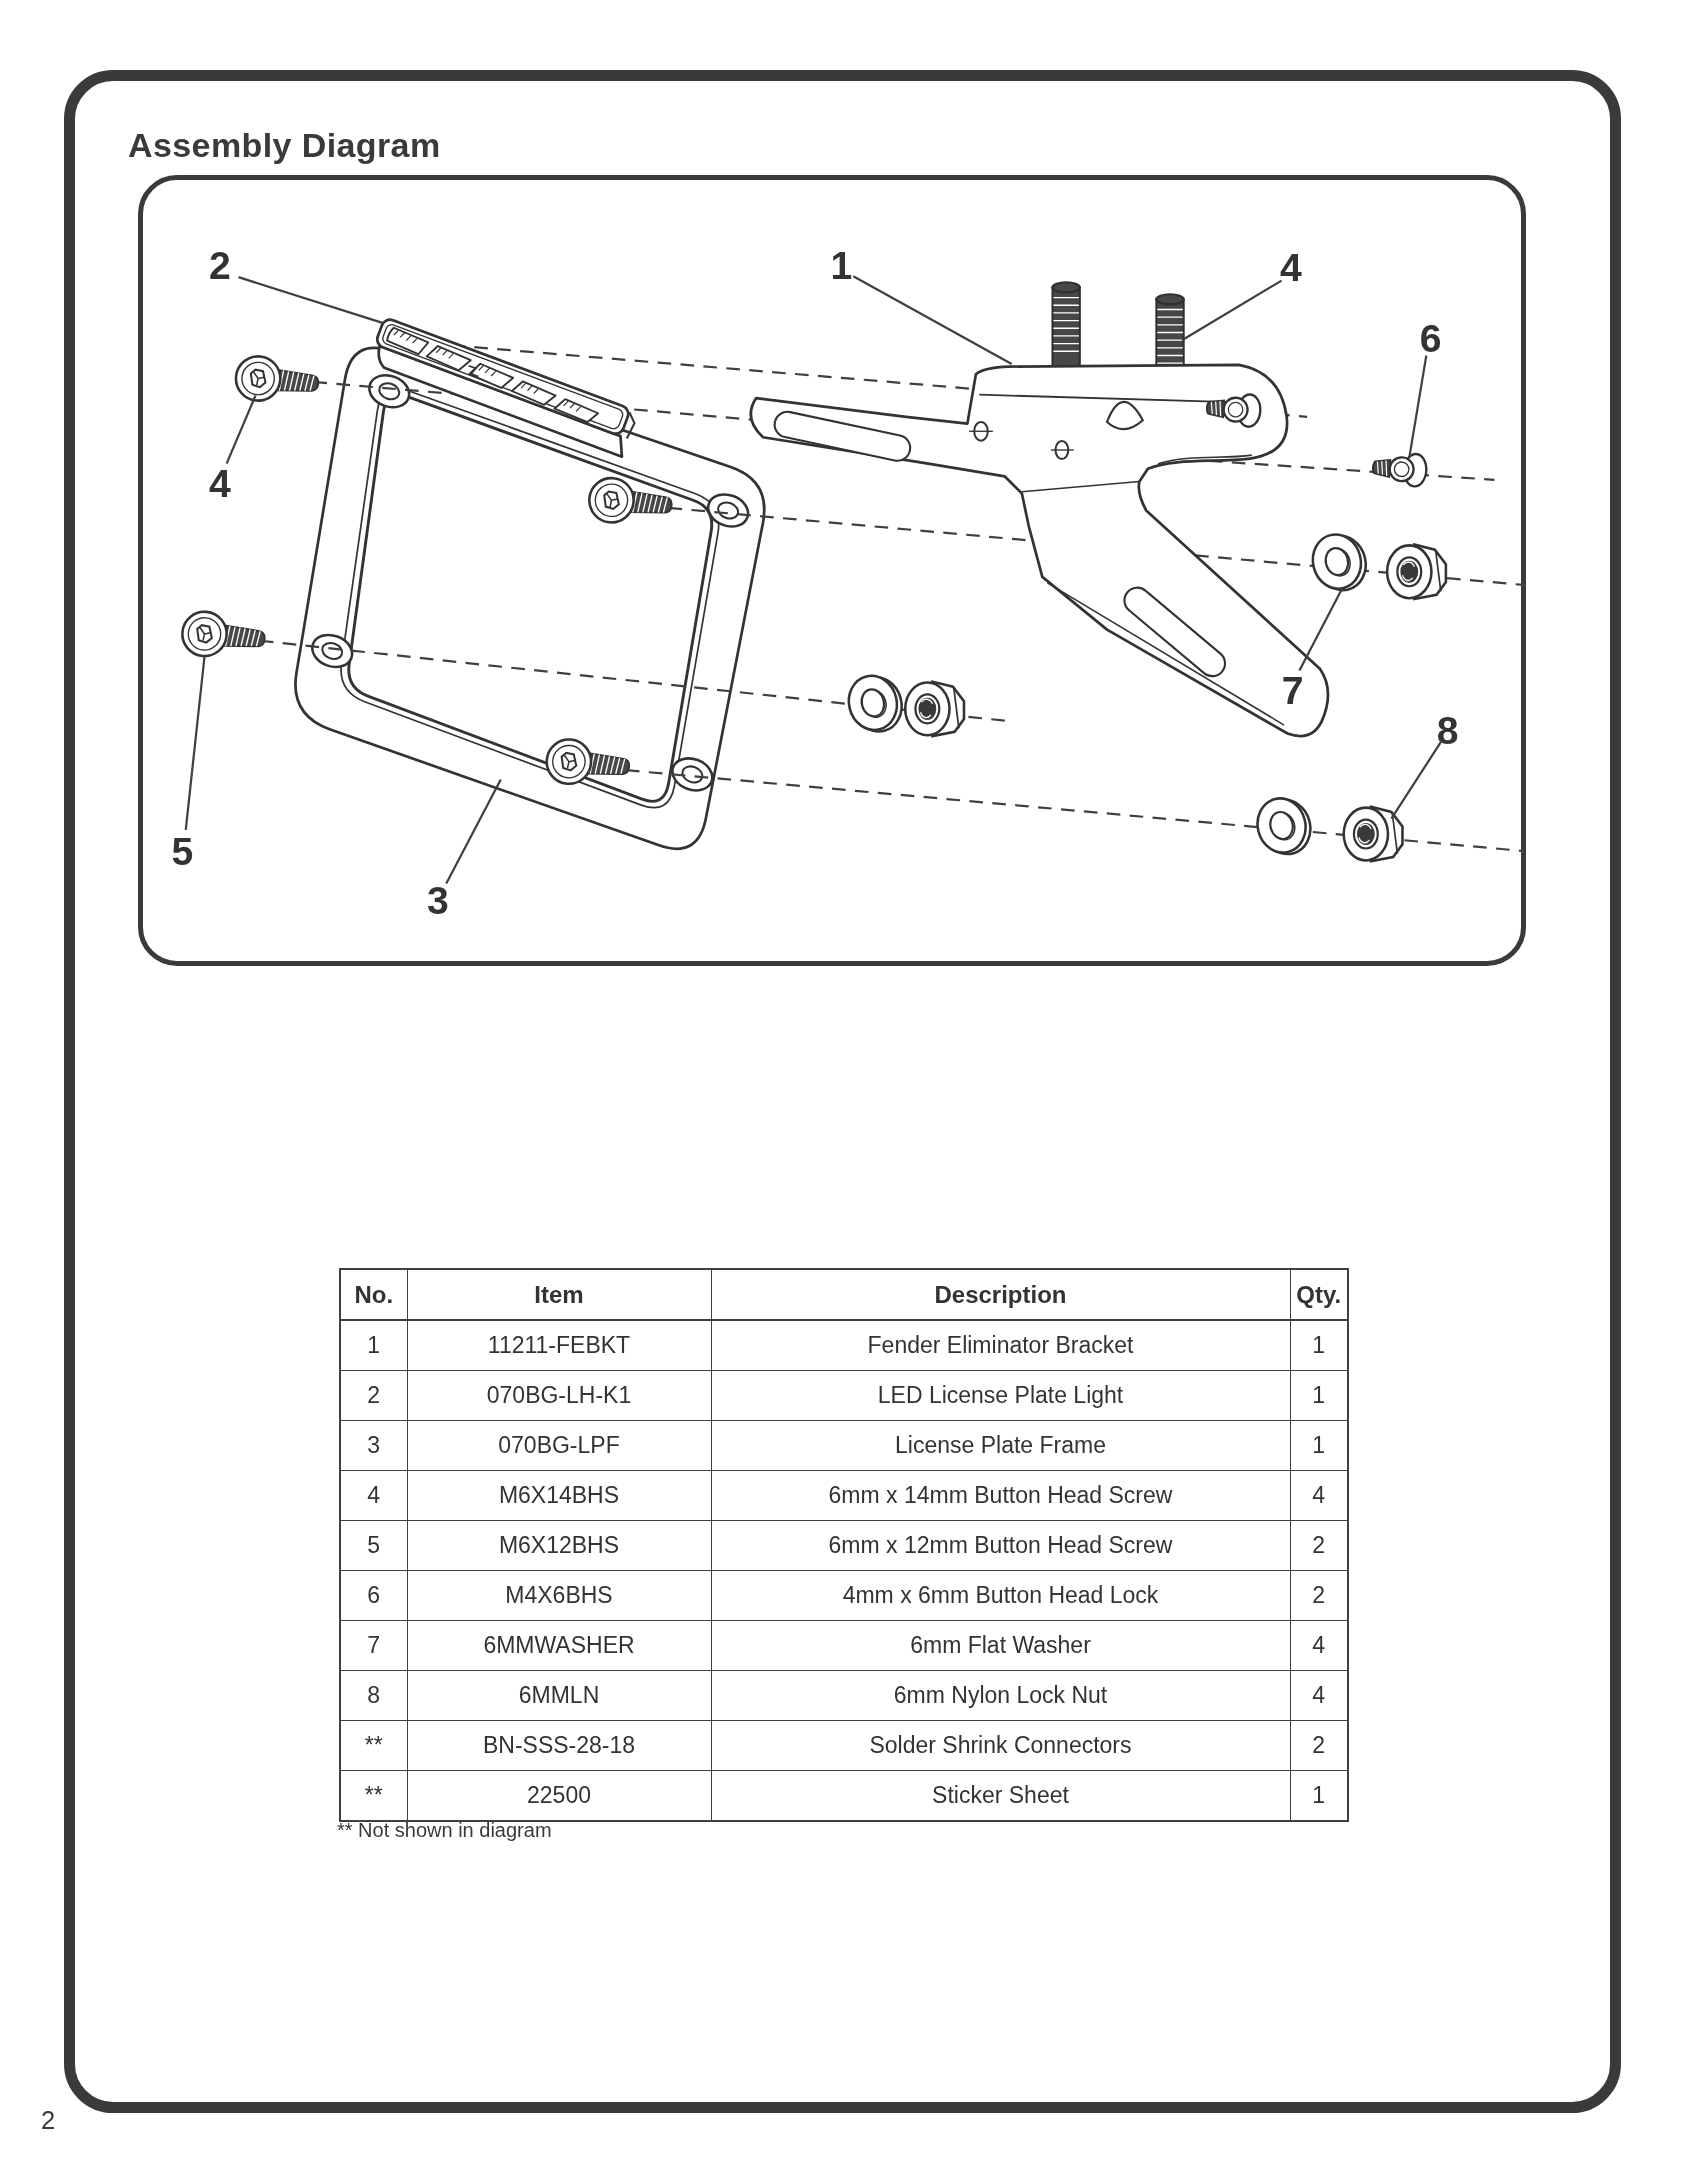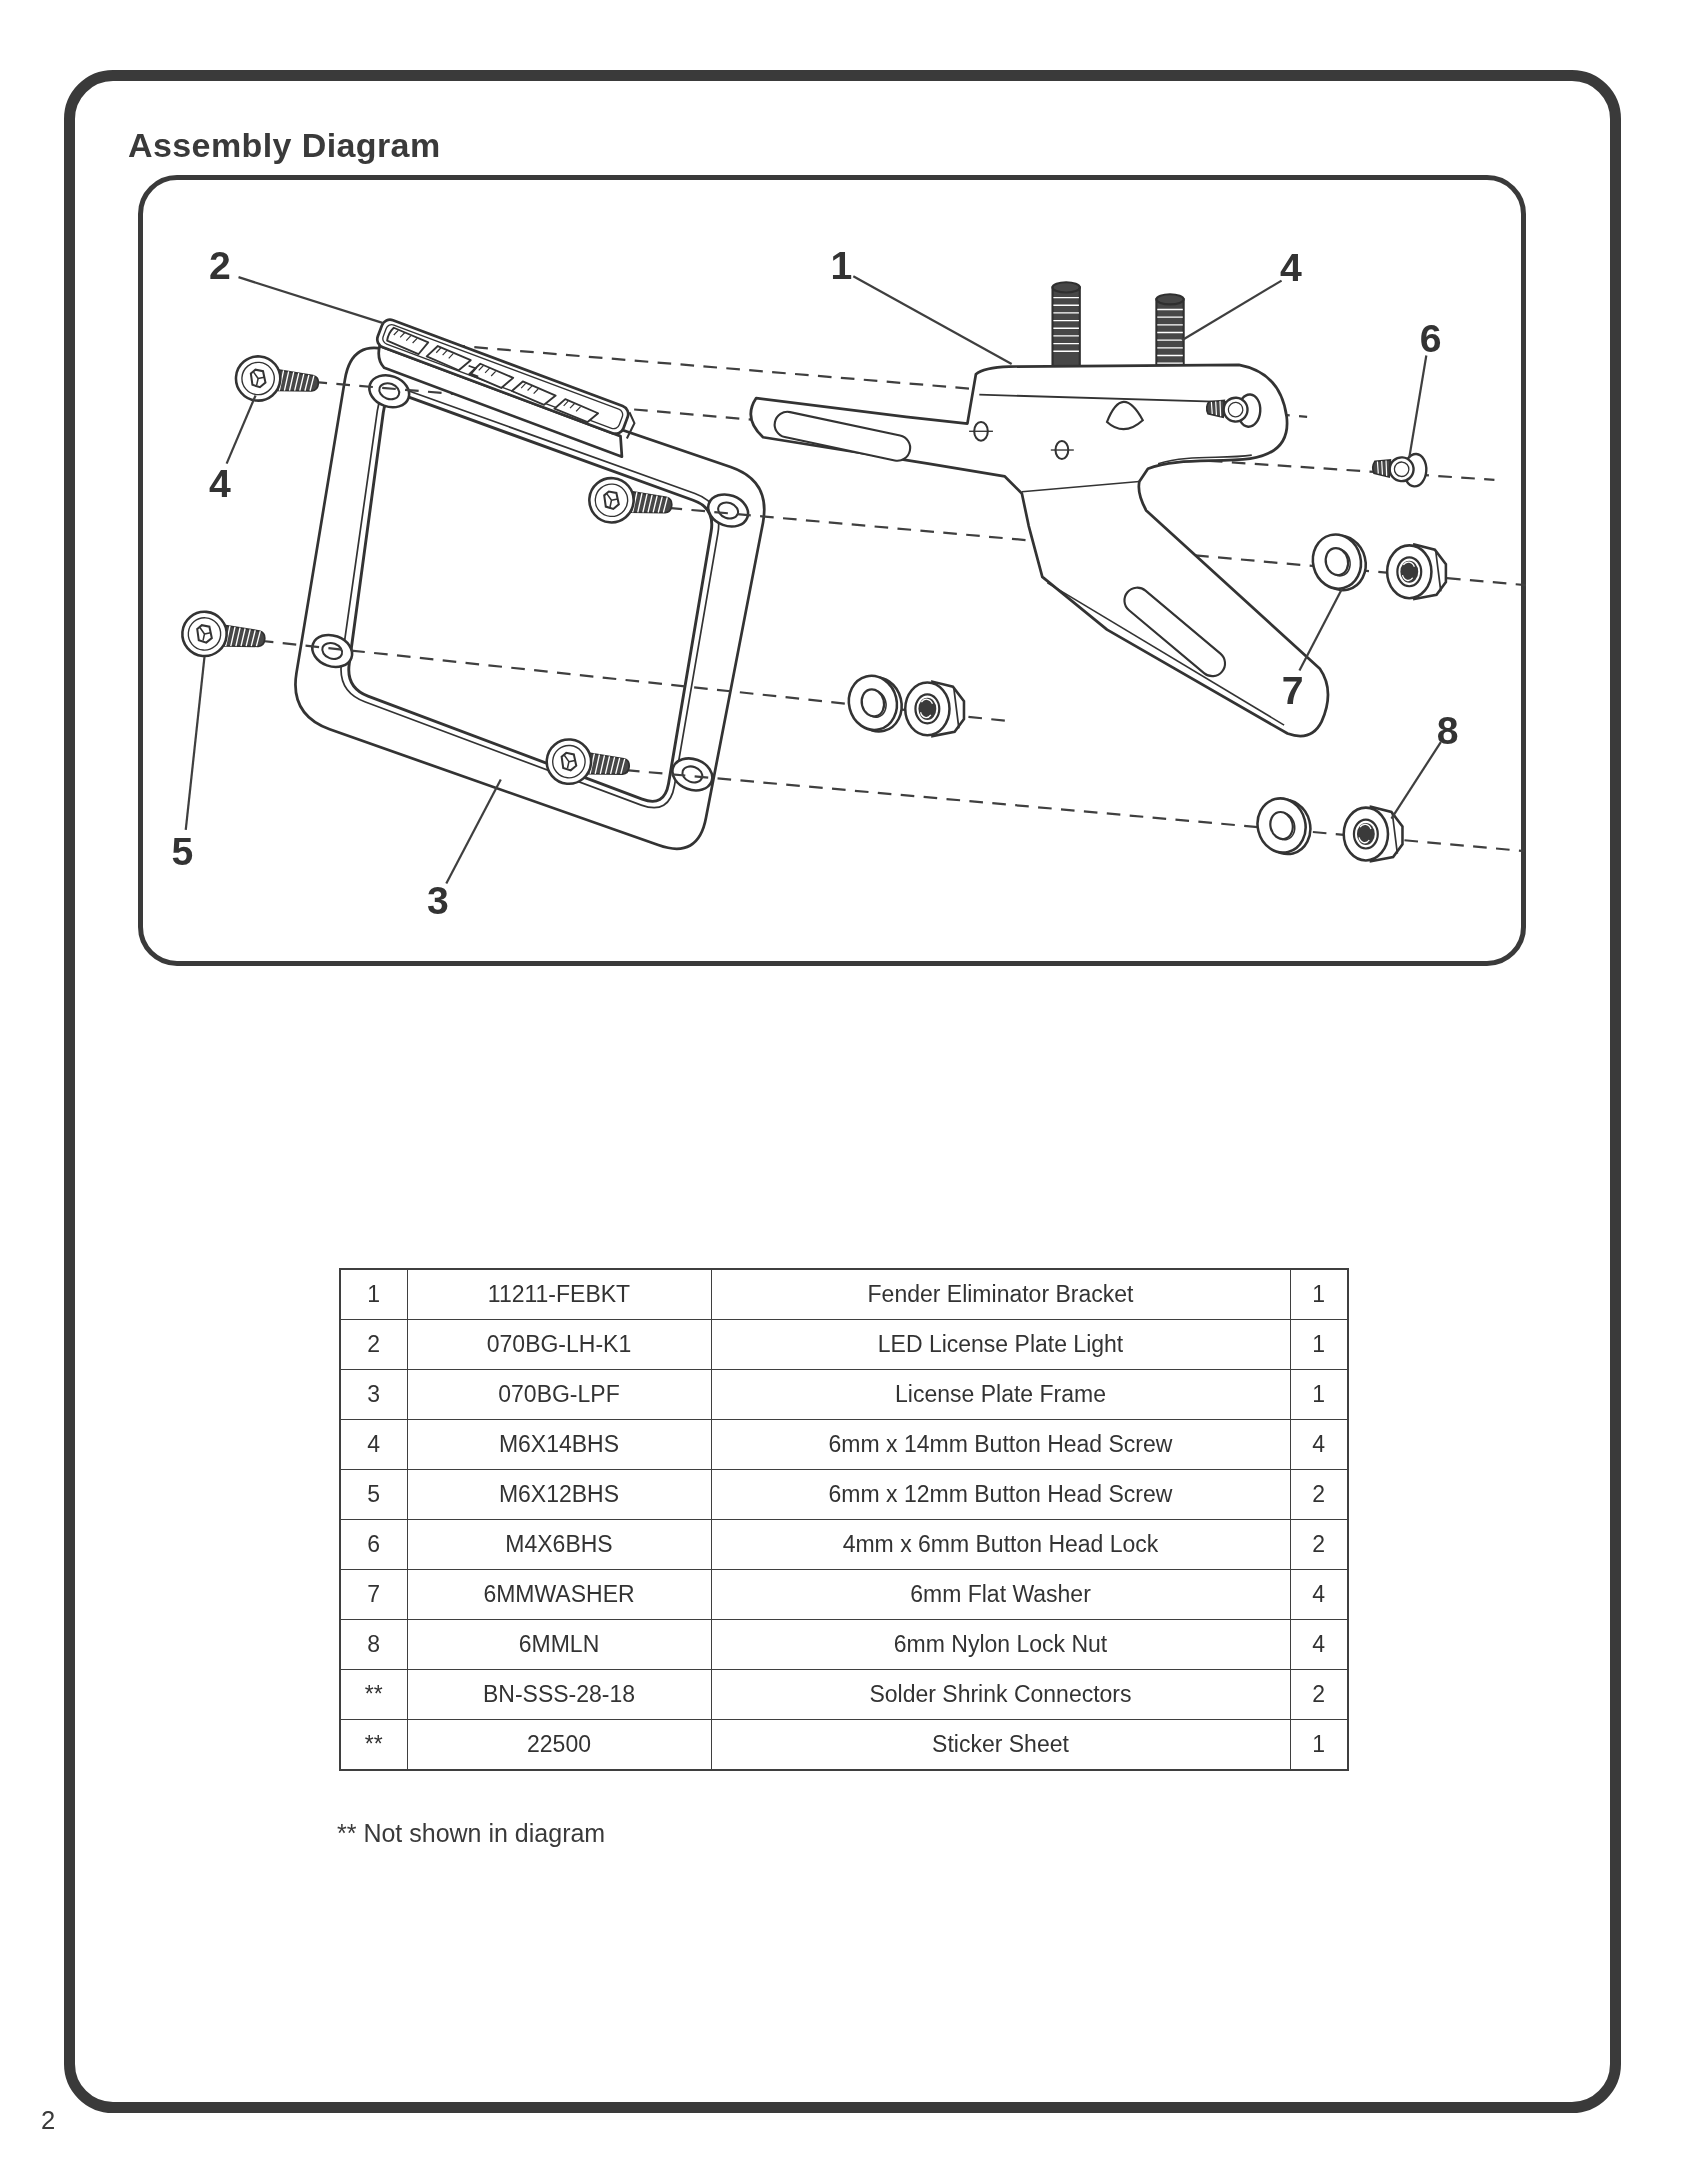--- a/index.html
+++ b/index.html
@@ -24,21 +24,21 @@
   table.parts{
     width:1009px;border-collapse:collapse;table-layout:fixed;
     border:2.6px solid #3f3f3f;
   }
   table.parts th, table.parts td{
     border:1.7px solid #3f3f3f;height:49px;text-align:center;vertical-align:middle;
     font-size:23px;color:#333;padding:0 5.1px;overflow:hidden;white-space:nowrap;
   }
   table.parts th{font-size:24px;font-weight:bold;border-bottom:2.6px solid #3f3f3f;}
   .table-footnote{
-    position:absolute;left:337px;top:1819px;font-size:25px;color:#3a3a3a;
+    position:absolute;left:337px;top:1819px;font-size:20px;color:#3a3a3a;
   }
   .page-number{
     position:absolute;left:41px;top:2106px;font-size:25.6px;color:#3a3a3a;
   }
   .co{font-size:46px;font-weight:bold;fill:#333;}
   .dash{stroke:#3f3f3f;stroke-width:2.6;fill:none;stroke-dasharray:16 11;}
   .ldr{stroke:#3f3f3f;stroke-width:2.6;fill:none;}
   .ln3{stroke:#333;stroke-width:3.2;fill:#fff;stroke-linejoin:round;}
   .ln2{stroke:#333;stroke-width:2;fill:none;stroke-linejoin:round;}
 </style>
@@ -244,20 +244,26 @@
 
 <div class="parts-table-wrap">
   <table class="parts">
     <colgroup>
         <col style="width:67px">
         <col style="width:304px">
         <col style="width:579px">
         <col style="width:58px">
       </colgroup>
     <tbody>
+        <tr>
+      <th>No.</th>
+      <th>Item</th>
+      <th>Description</th>
+      <th>Qty.</th>
+    </tr>
     <tr>
       <td>1</td>
       <td>11211-FEBKT</td>
       <td>Fender Eliminator Bracket</td>
       <td>1</td>
     </tr>
     <tr>
       <td>2</td>
       <td>070BG-LH-K1</td>
       <td>LED License Plate Light</td>

